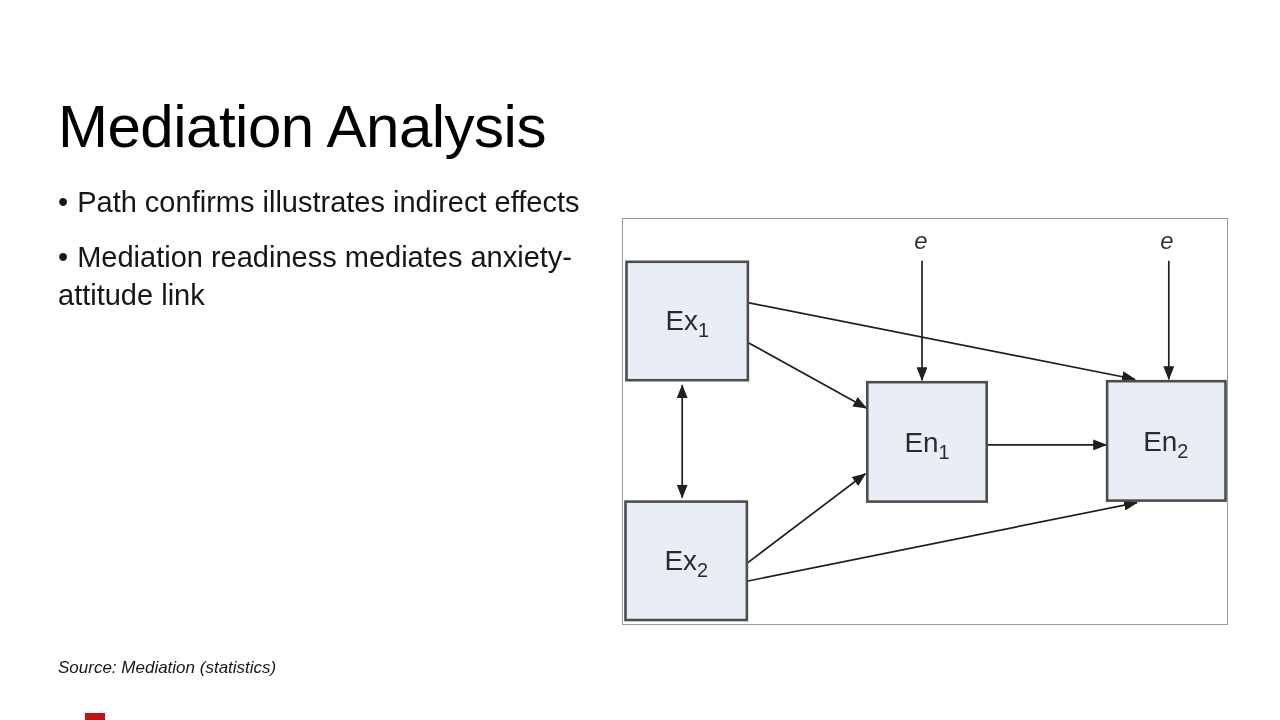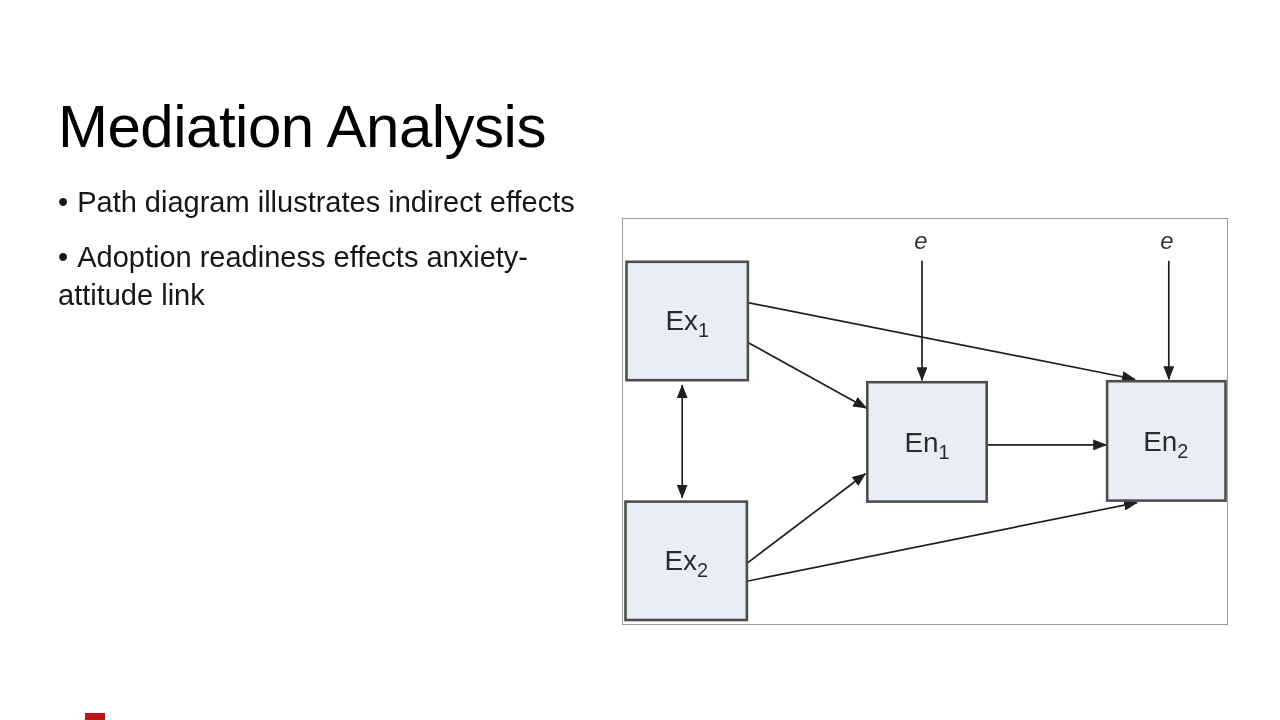--- a/index.html
+++ b/index.html
@@ -49,22 +49,22 @@
   }
 </style>
 </head>
 <body>
 
 <div class="slide">
 
   <h1 class="title">Mediation Analysis</h1>
 
   <div class="bullets">
-    <p><span>•</span><span class="btxt">Path diagram illustrates indirect effects</span></p>
-    <p><span>•</span><span class="btxt">Adoption readiness effects anxiety-attitude link</span></p>
+    <p><span>•</span><span class="btxt">Path confirms illustrates indirect effects</span></p>
+    <p><span>•</span><span class="btxt">Mediation readiness mediates anxiety-attitude link</span></p>
   </div>
 
   <div class="diagram">
     <svg width="604" height="405" viewBox="0 0 606 407">
       <defs>
         <marker id="arrow" viewBox="0 0 14 11" refX="13" refY="5.5" markerWidth="14" markerHeight="11" orient="auto-start-reverse" markerUnits="userSpaceOnUse">
           <path d="M0,0 L14,5.5 L0,11 z" fill="#1f1f1f"></path>
         </marker>
       </defs>
 
@@ -87,16 +87,17 @@
       <text class="node-label" text-anchor="middle" x="64" y="112"><tspan>Ex</tspan><tspan class="sub" dy="7">1</tspan></text>
       <text class="node-label" text-anchor="middle" x="63" y="353"><tspan>Ex</tspan><tspan class="sub" dy="7">2</tspan></text>
       <text class="node-label" text-anchor="middle" x="305" y="234"><tspan>En</tspan><tspan class="sub" dy="7">1</tspan></text>
       <text class="node-label" text-anchor="middle" x="545" y="233"><tspan>En</tspan><tspan class="sub" dy="7">2</tspan></text>
 
       <text class="err-label" text-anchor="middle" x="299" y="30">e</text>
       <text class="err-label" text-anchor="middle" x="546" y="30">e</text>
     </svg>
   </div>
 
+  <div class="source">Source: Mediation (statistics)</div>
 
   <div class="accent-bar"></div>
 
 </div>
 
 </body></html>

